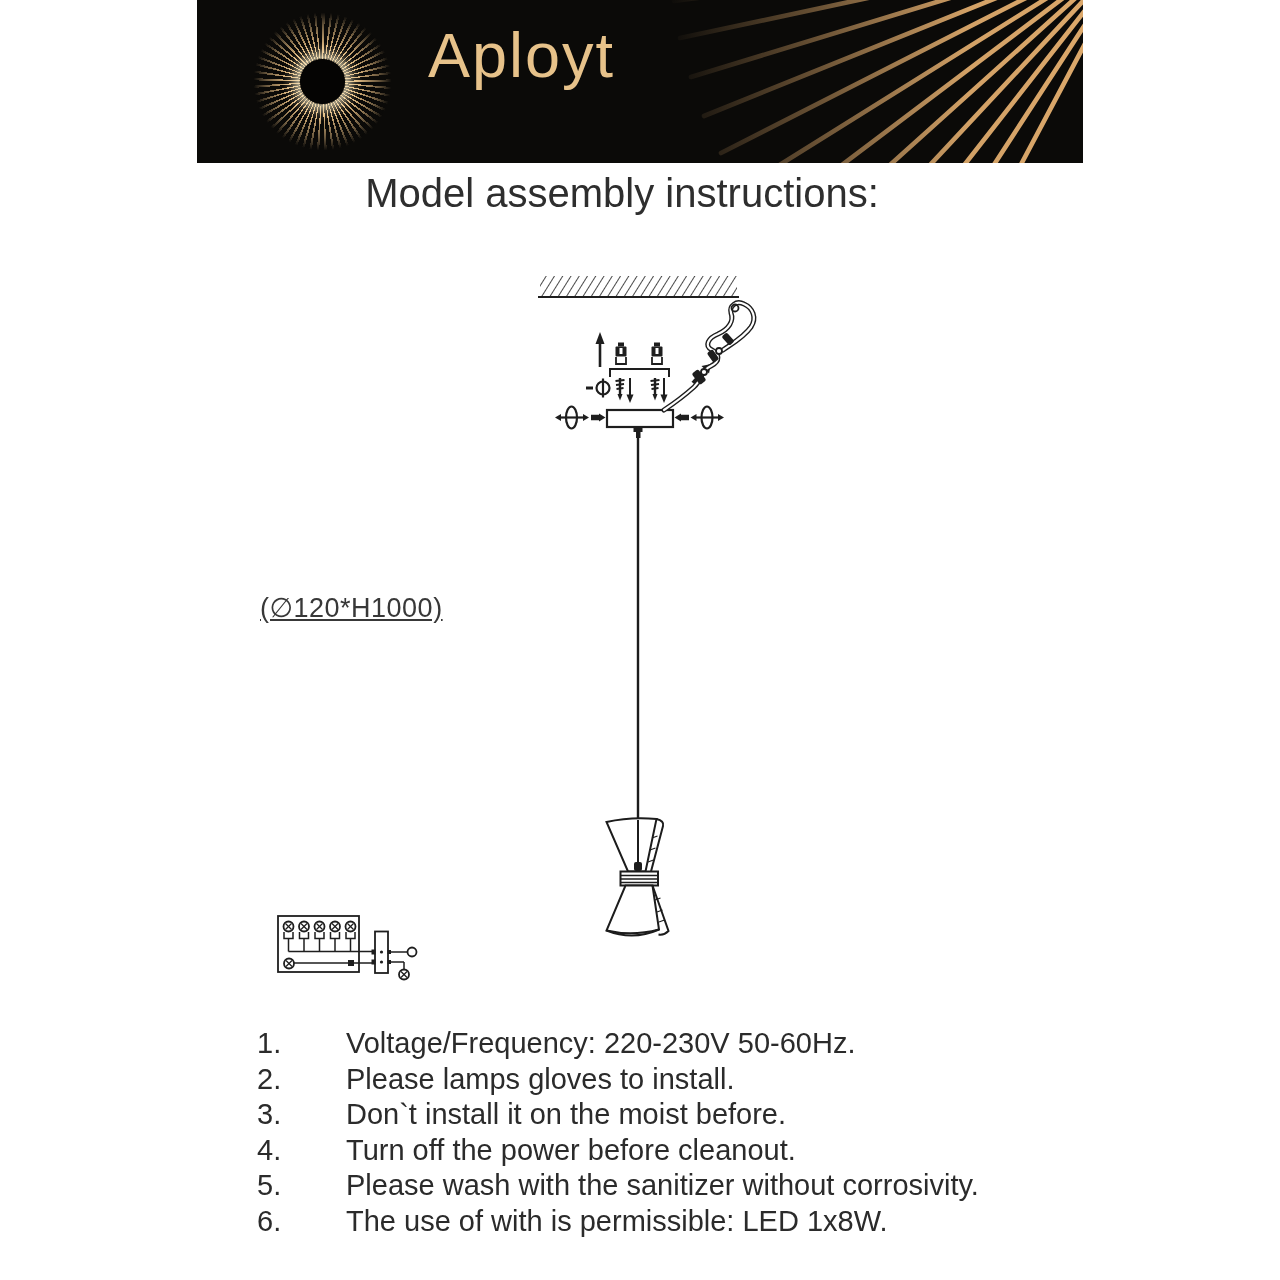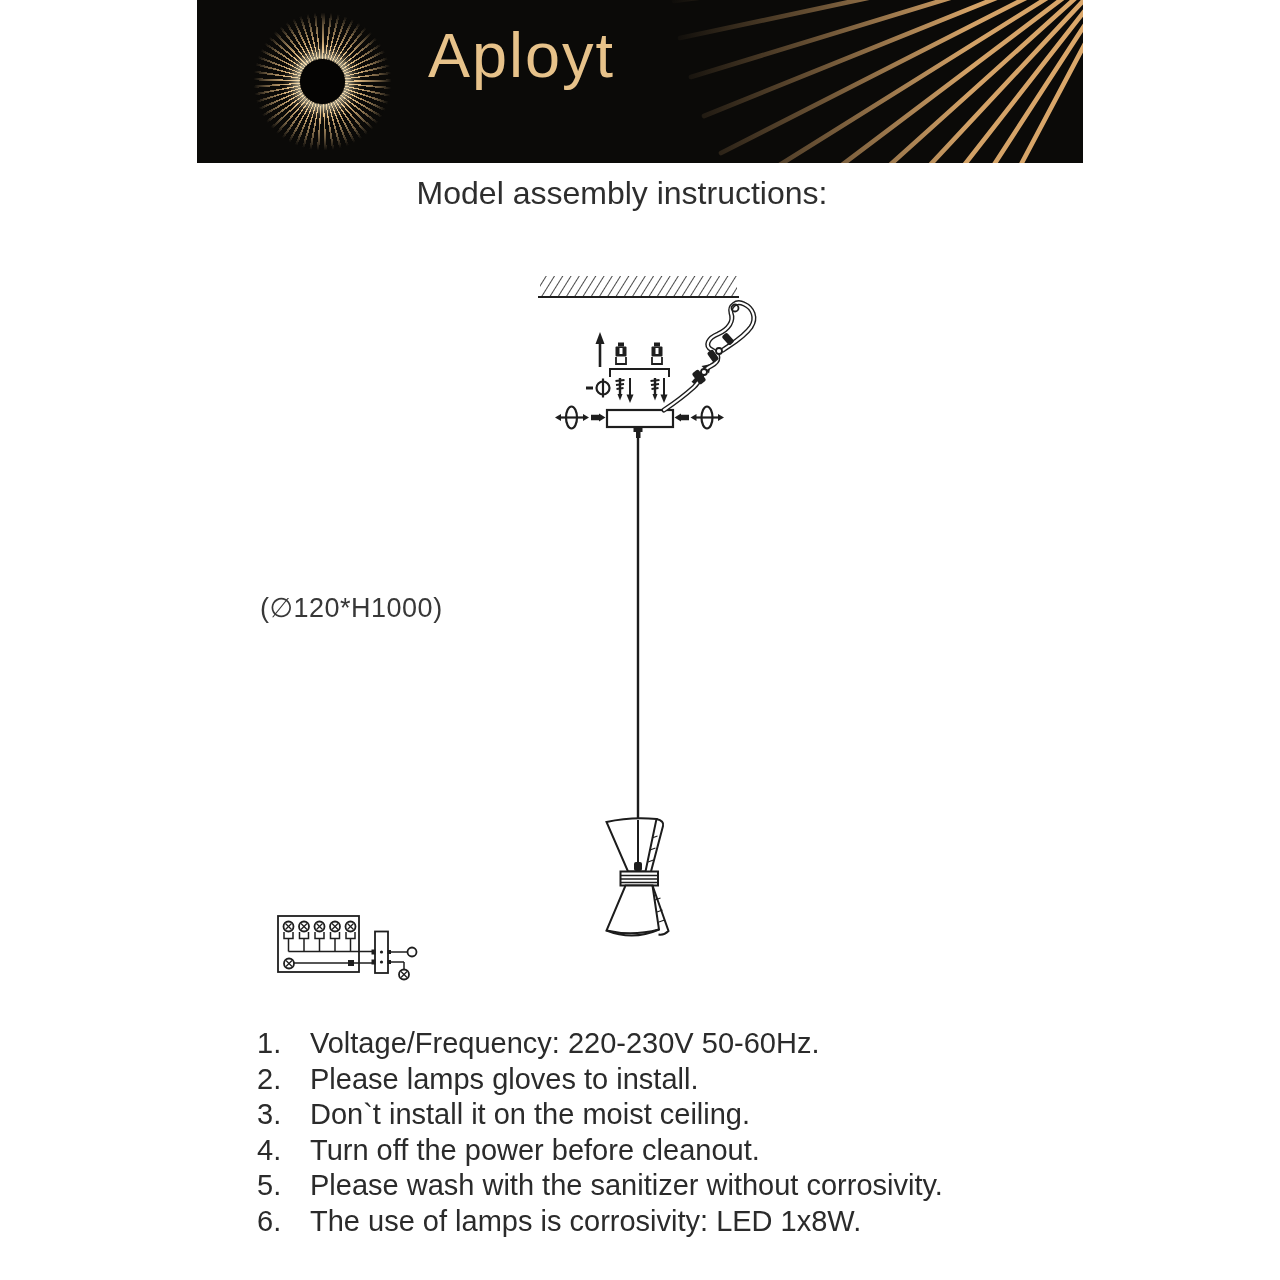--- a/index.html
+++ b/index.html
@@ -13,31 +13,31 @@
       radial-gradient(circle at 50% 50%, #050403 0 22px, rgba(0,0,0,0) 23px),
       radial-gradient(circle at 50% 50%, rgba(252,238,200,0.0) 0 20px, rgba(252,238,200,0.65) 24px, rgba(252,238,200,0.15) 33px, rgba(11,10,8,0) 40px),
       radial-gradient(circle at 50% 50%, rgba(11,10,8,0) 0 34px, rgba(11,10,8,0.55) 56px, #0b0a08 69px),
       repeating-conic-gradient(#e2ba81 0deg 2deg, rgba(11,10,8,0) 2deg 6.3deg);}
   .brand{position:absolute;left:231px;top:24px;font-size:63px;font-weight:400;letter-spacing:2px;
          color:#e7c28a;line-height:1;}
   .rays{position:absolute;left:0;top:0;width:886px;height:163px;}
 
   
   .title{position:absolute;left:0;top:176px;width:1244px;text-align:center;
-         font-size:32px;line-height:35px;color:#2e2e2e;}
+         font-size:40px;line-height:35px;color:#2e2e2e;}
 
   
   .diagram-svg{position:absolute;left:240px;top:255px;width:550px;height:745px;}
-  .dim-label{position:absolute;left:260px;top:592px;font-size:27px;color:#383838;letter-spacing:0.5px;}
+  .dim-label{position:absolute;left:260px;top:592px;font-size:27px;color:#383838;letter-spacing:0.5px;text-decoration:underline;}
 
   
   .list{position:absolute;left:257px;top:1026px;width:830px;}
   .row{display:flex;align-items:flex-start;font-size:29px;line-height:35.5px;color:#2b2b2b;}
   .num{width:53px;flex:0 0 53px;}
-  .txt{flex:1;}
+  .txt{flex:1;margin-left:36px;}
 </style>
 </head>
 <body>
 
 <div class="page">
 
   <div class="banner">
     <div class="starburst"></div>
     <div class="brand">Aployt</div>
     <svg class="rays" viewBox="0 0 886 163">
@@ -251,29 +251,29 @@
     <div class="row">
       <span class="num">1.</span>
       <span class="txt">Voltage/Frequency: 220-230V 50-60Hz.</span>
     </div>
     <div class="row">
       <span class="num">2.</span>
       <span class="txt">Please lamps gloves to install.</span>
     </div>
     <div class="row">
       <span class="num">3.</span>
-      <span class="txt">Don`t install it on the moist ceiling.</span>
+      <span class="txt">Don`t install it on the moist before.</span>
     </div>
     <div class="row">
       <span class="num">4.</span>
       <span class="txt">Turn off the power before cleanout.</span>
     </div>
     <div class="row">
       <span class="num">5.</span>
       <span class="txt">Please wash with the sanitizer without corrosivity.</span>
     </div>
     <div class="row">
       <span class="num">6.</span>
-      <span class="txt">The use of lamps is corrosivity: LED 1x8W.</span>
+      <span class="txt">The use of with is permissible: LED 1x8W.</span>
     </div>
   </div>
 
 </div>
 
 </body></html>

